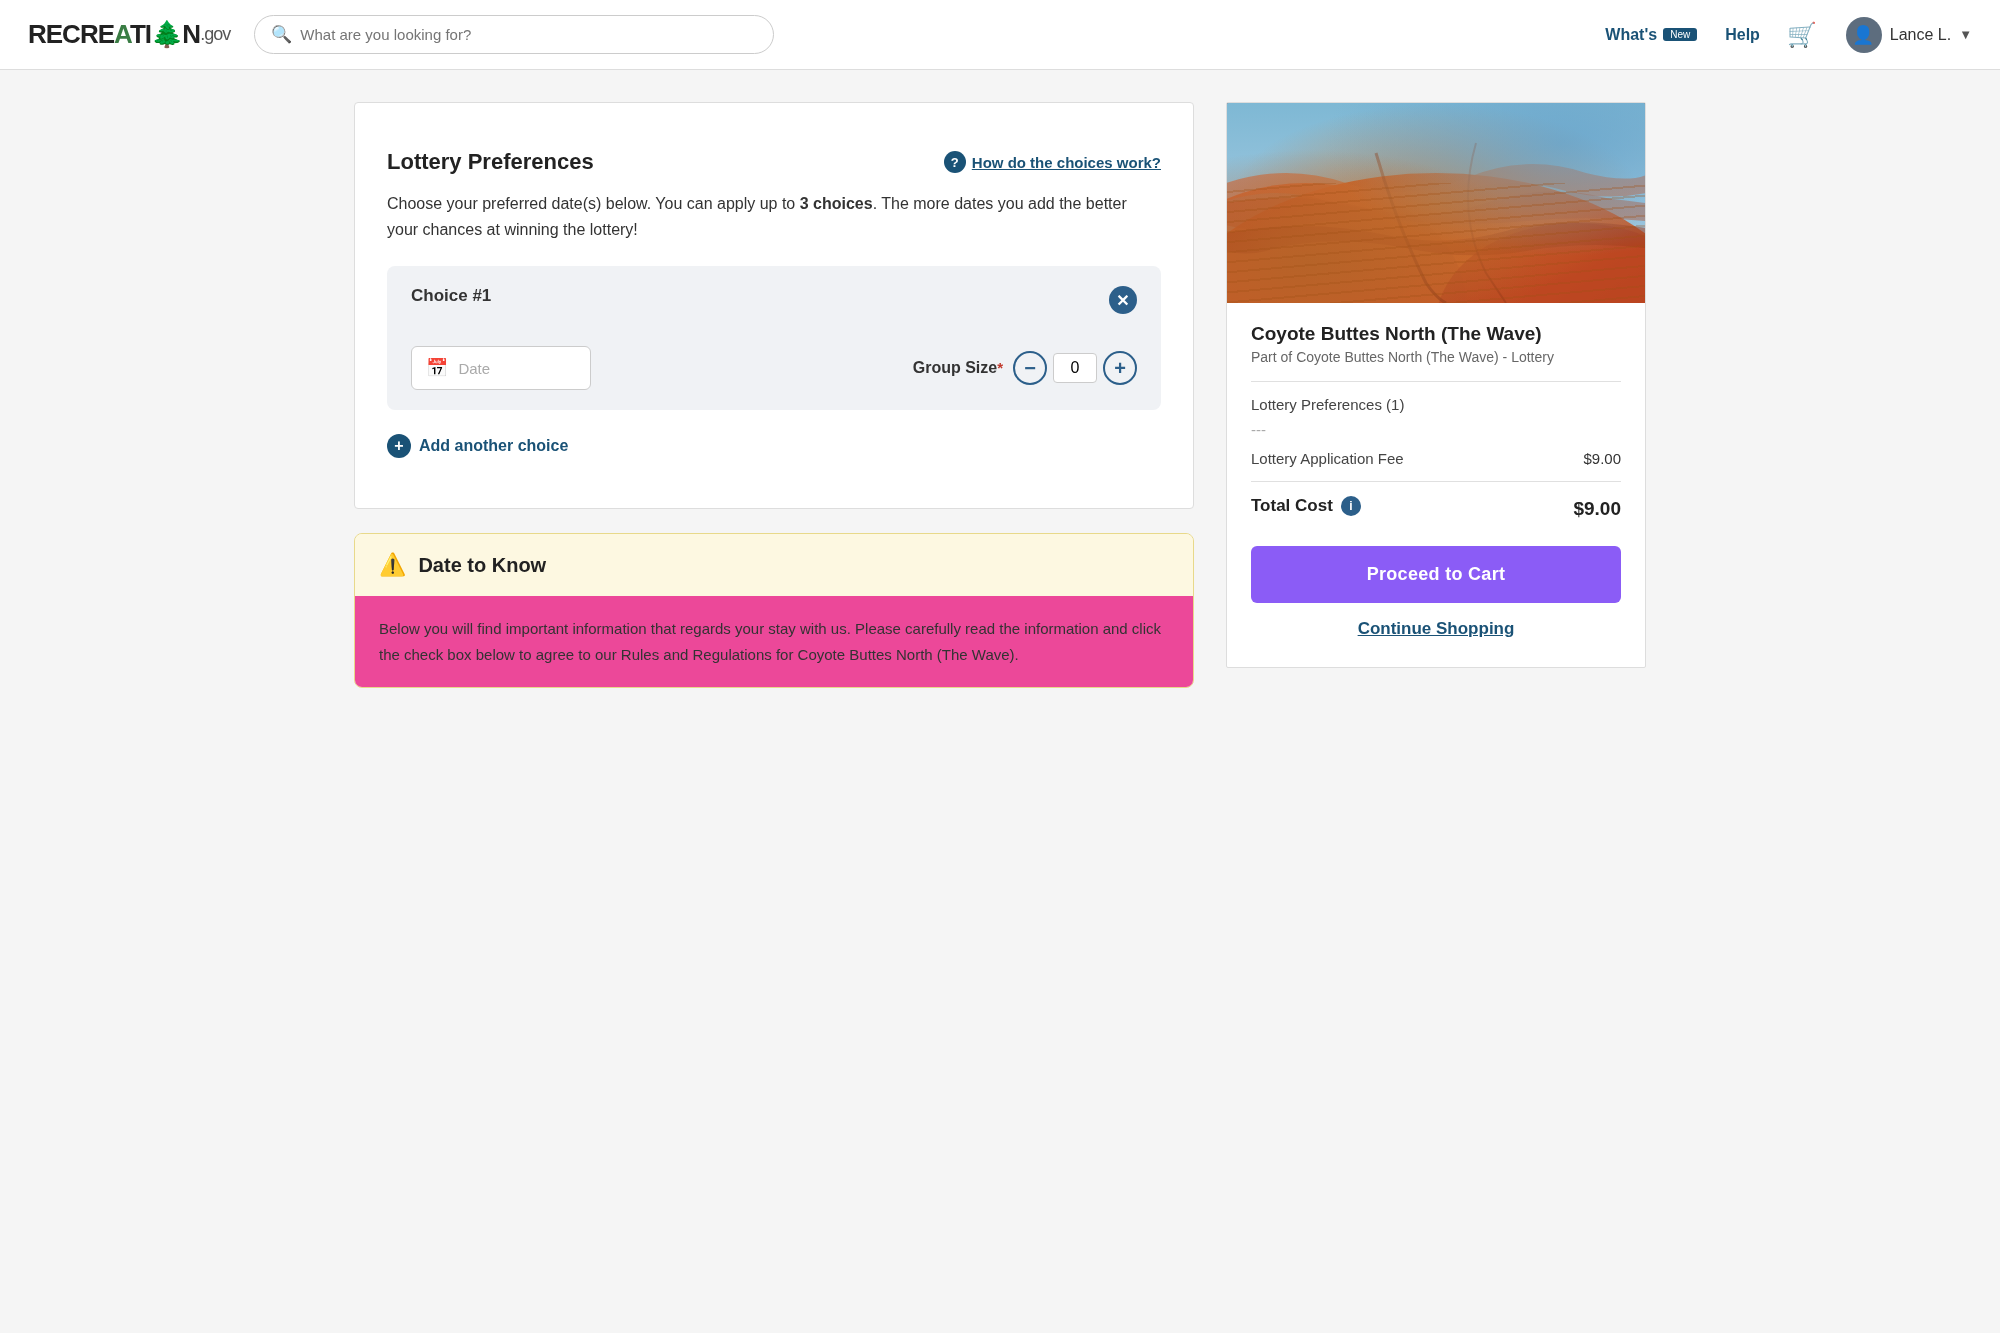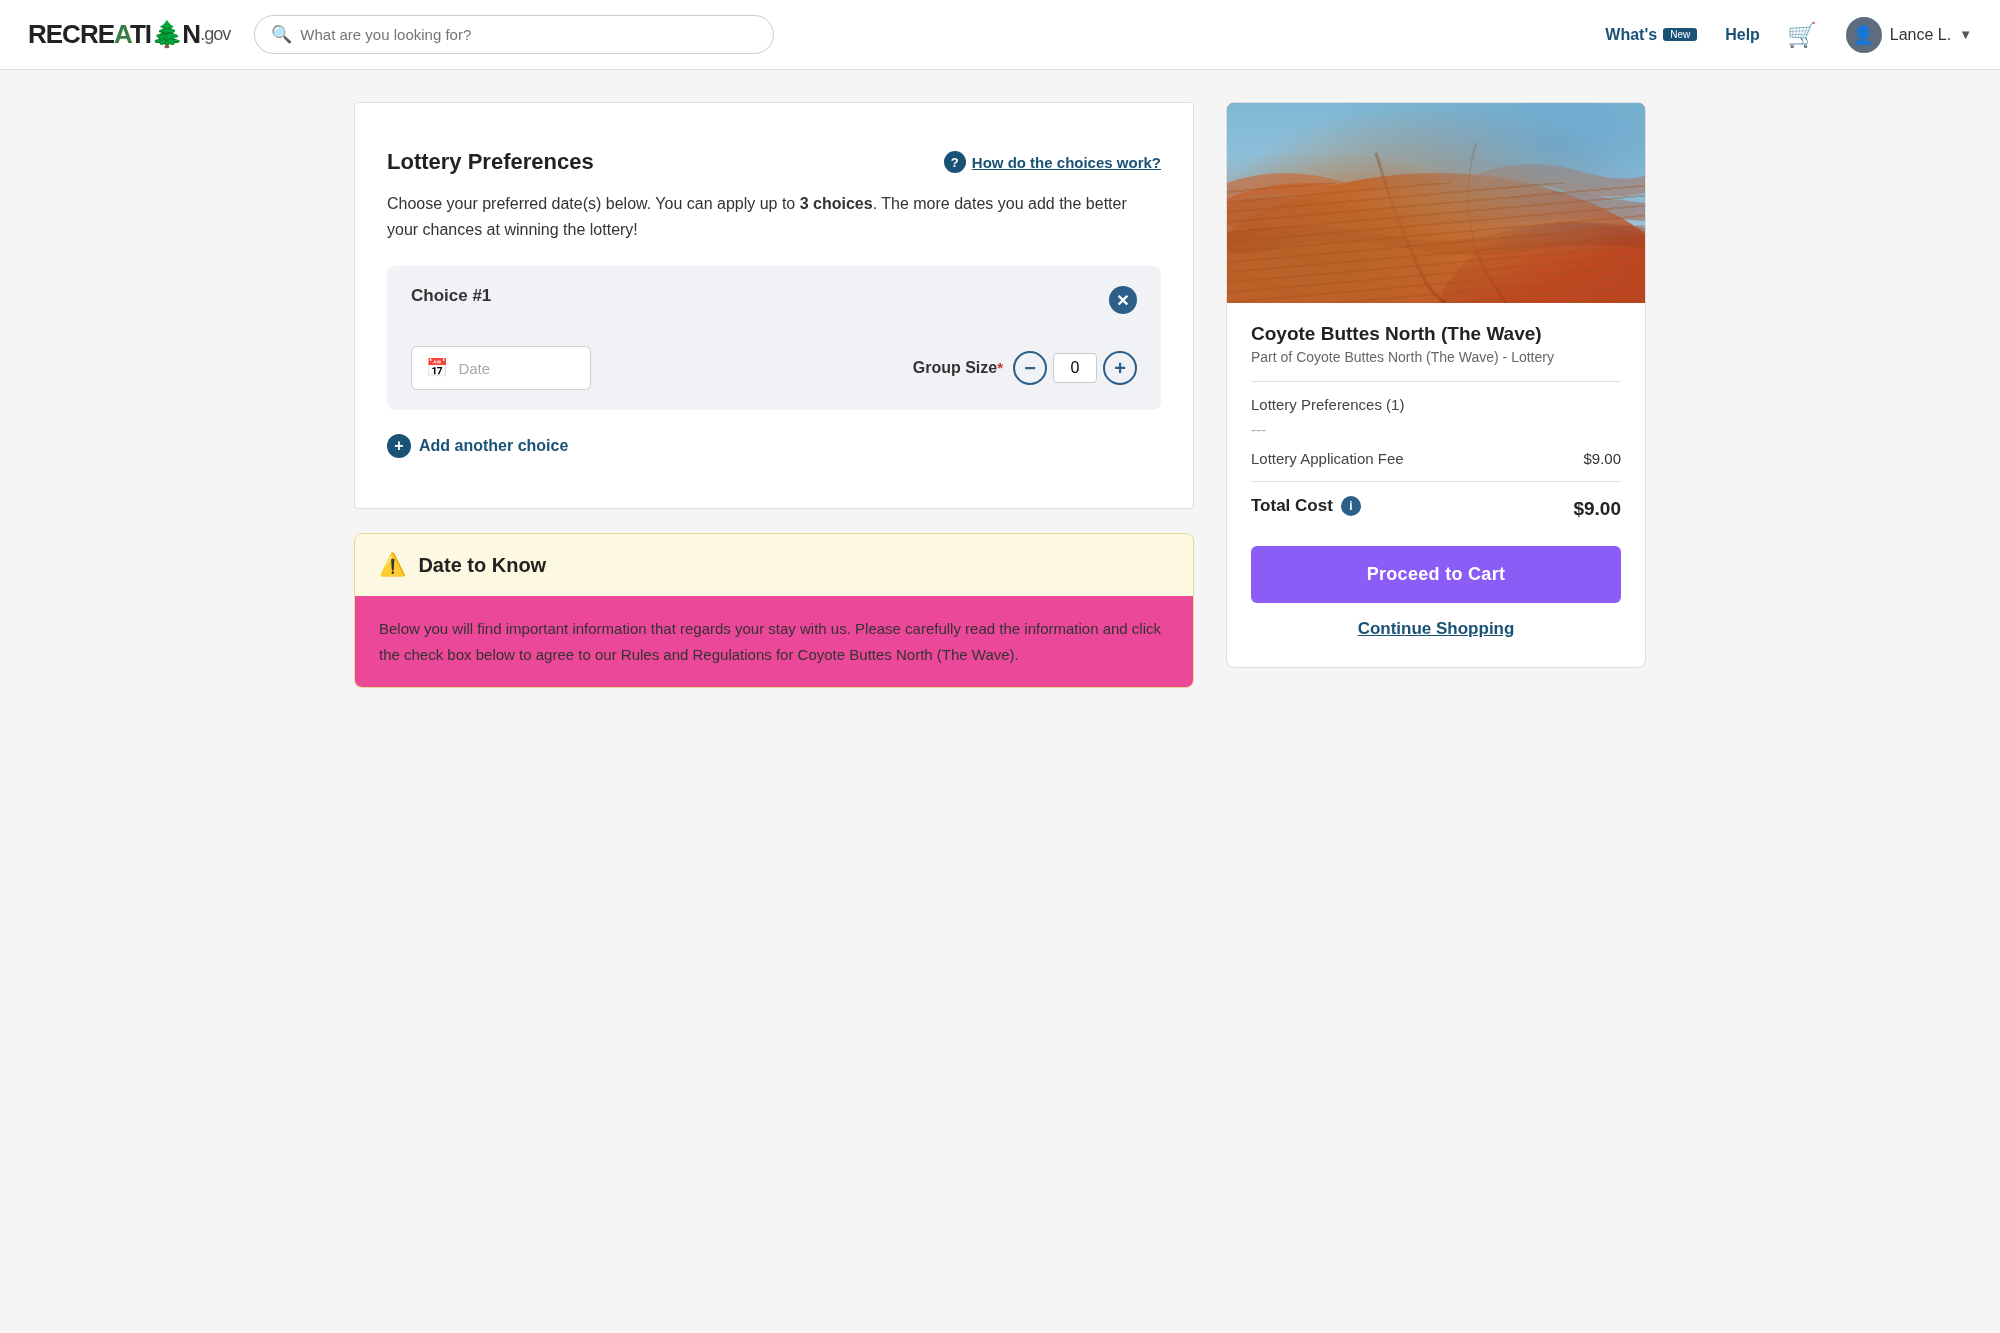--- a/index.html
+++ b/index.html
@@ -304,21 +304,21 @@
     }
 
     
     .right-panel {
       width: 420px;
       flex-shrink: 0;
     }
     .right-card {
       background: #fff;
       border: 1px solid #ddd;
-      border-radius: 8px;
+      border-radius: 2px;
       overflow: hidden;
     }
     .right-card-image {
       width: 100%;
       height: 200px;
       background: linear-gradient(135deg, #c0392b 0%, #e67e22 30%, #d35400 55%, #a04000 80%, #7f8c8d 100%);
       position: relative;
       overflow: hidden;
     }
     

